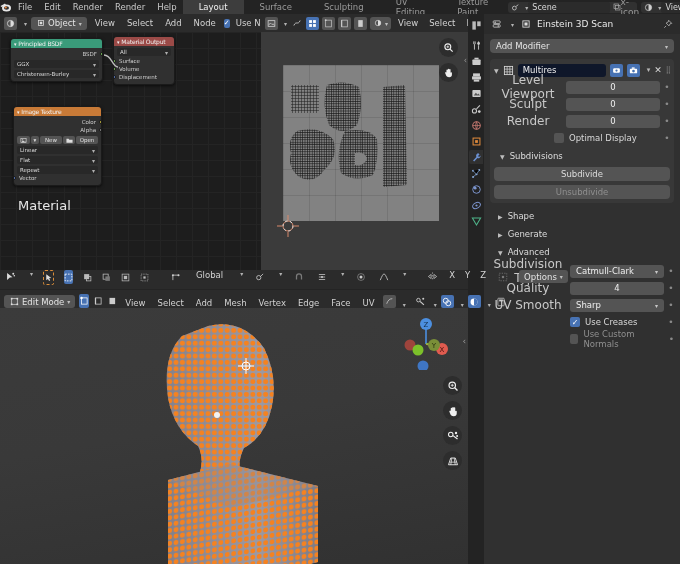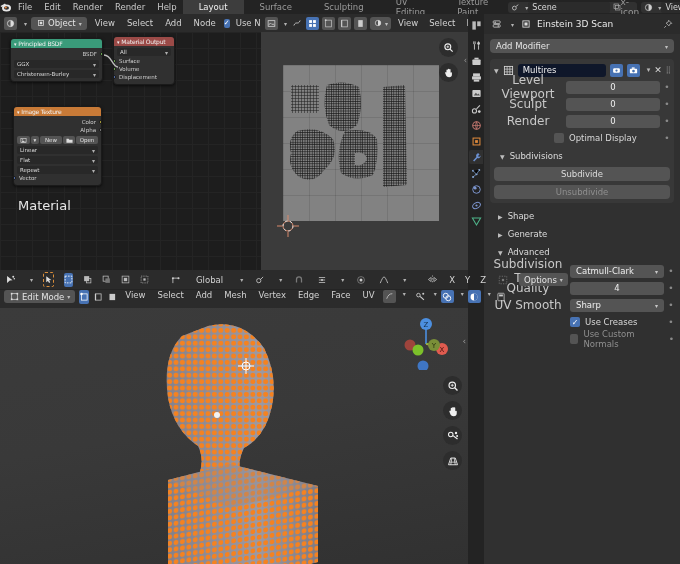--- a/index.html
+++ b/index.html
@@ -97,23 +97,23 @@
   .tri { font-size:6px; color:#bdbdbd; }
   .wbtn { background:#545454; border-radius:4px; height:14px; display:flex; align-items:center;
           justify-content:center; font-size:8.5px; color:#dedede; margin-top:4px; }
   .wrow { display:flex; gap:4px; margin-top:4px; }
   .wrow .wbtn { flex:1; margin-top:0; }
   .dim { color:#8f8f8f; }
 
   
   #view3d { position:absolute; left:0; top:270px; width:468px; height:294px; background:#1d1d1d; }
   #v3dhdr1 { position:absolute; left:0; top:0; width:468px; height:19px; background:#2b2b2b;
-             display:flex; align-items:center; gap:10px; padding:0 4px; }
+             display:flex; gap:10px; padding:0 4px; }
   #v3dhdr2 { position:absolute; left:0; top:19px; width:468px; height:19px; background:#2b2b2b;
-             display:flex; align-items:flex-start; gap:4px; padding:0 4px; border-top:1px solid #242424;}
+             display:flex; align-items:flex-end; gap:4px; padding:0 4px; border-top:1px solid #242424;}
   #v3dcanvas { position:absolute; left:0; top:38px; width:468px; height:256px;
                background:linear-gradient(170deg,#3b3b3b 0%,#393939 45%,#313131 100%); overflow:hidden; }
   #v3dtext { position:absolute; left:5px; top:4px; font-size:8.5px; color:#e8e8e8; line-height:12px;
              text-shadow:0 1px 1px rgba(0,0,0,.8); }
   .selbtn { width:15px; height:14px; border-radius:2px; display:flex; align-items:center;
             justify-content:center; }
   .selbtn.on { background:#4772b3; }
   .axbtn { font-size:8.5px; color:#d5d5d5; width:11px; text-align:center; }
   #navicons { position:absolute; right:6px; top:68px; display:flex; flex-direction:column; gap:6px; }
   .navbtn { width:19px; height:19px; border-radius:50%; background:#2d2d2d;

